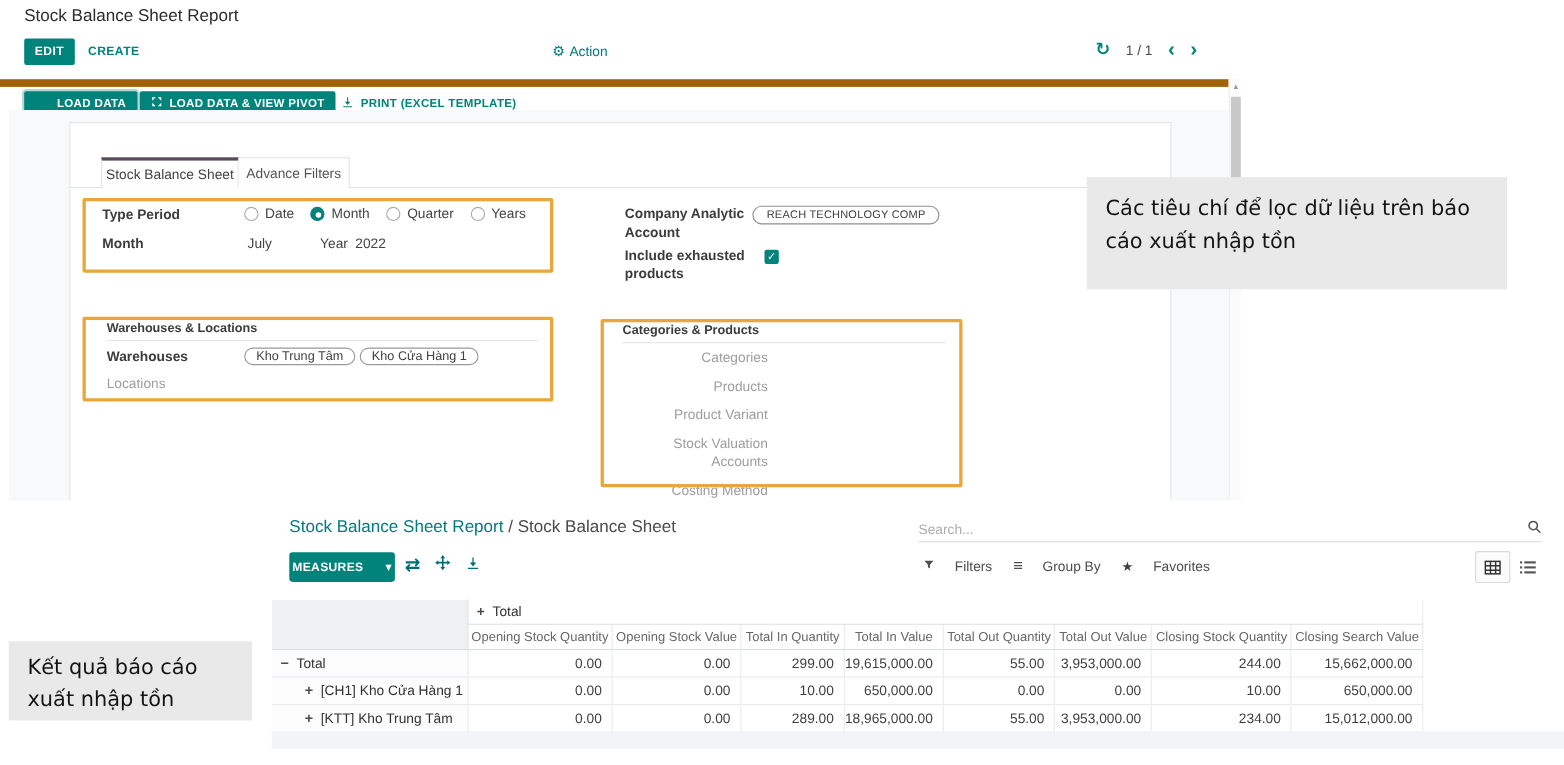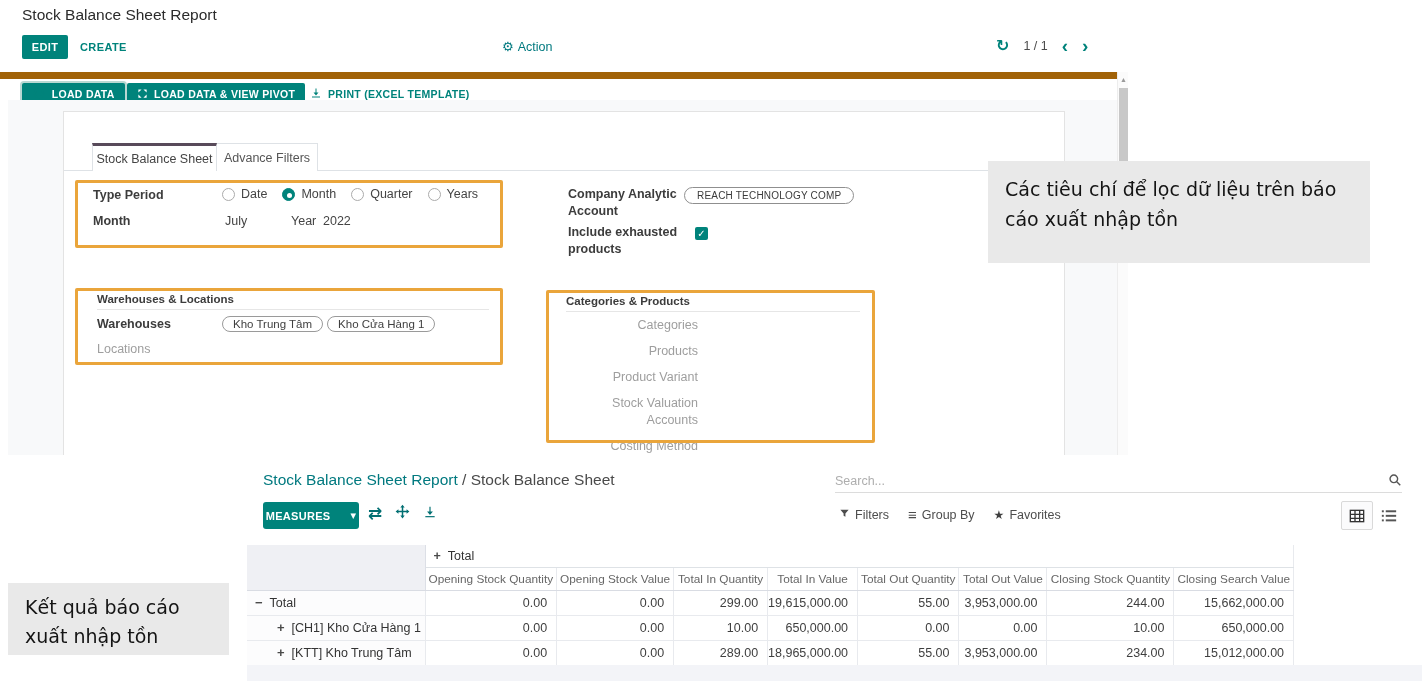--- a/index.html
+++ b/index.html
@@ -89,21 +89,21 @@
   .search-wrap{left:835px;top:470px;width:567px;height:23px;border-bottom:1px solid #dcdcdc;display:flex;align-items:center;}
   .search-input{flex:1;border:none;outline:none;background:transparent;font-size:12.5px;color:#555;
     font-family:"Liberation Sans","DejaVu Sans",sans-serif;}
   .search-input::placeholder{color:#aeaeae;}
   .btn-measures{left:263px;top:502px;width:96px;height:27px;background:var(--teal);color:#fff;border-radius:3px;
     font-size:11px;font-weight:bold;letter-spacing:.3px;display:flex;align-items:center;justify-content:center;gap:20px;cursor:pointer;}
   .caret::before{content:"▾";font-size:11px;}
   .pivot-icons{left:368px;top:504px;display:flex;gap:13px;align-items:center;color:var(--teal-dark);}
   .swap::before{content:"⇄";font-size:17px;font-weight:bold;}
   .search-ctrl{left:839px;top:507px;display:flex;gap:19px;align-items:center;font-size:12.5px;color:#4d4d4d;}
-  .sc-item{display:flex;align-items:center;gap:5px;cursor:pointer;}
+  .sc-item{display:flex;align-items:flex-end;gap:18px;cursor:pointer;}
   .groupby-i::before{content:"≡";font-size:15px;font-weight:bold;color:#4d4d4d;}
   .star::before{content:"★";font-size:12px;color:#3f3f3f;}
   .view-switch{left:1341px;top:501px;display:flex;align-items:center;}
   .vs-btn{width:32px;height:29px;display:flex;align-items:center;justify-content:center;cursor:pointer;}
   .vs-active{border:1px solid #d9d9d9;background:#fbfbfc;border-radius:2px;}
 
   
   .pivot-table{left:247px;top:545px;border-collapse:collapse;table-layout:fixed;background:#fff;}
   .pivot-table th,.pivot-table td{overflow:hidden;white-space:nowrap;}
   .corner{background:#eff0f4;border-right:1px solid #dcdfe6;border-bottom:1px solid #d9dce3;}

